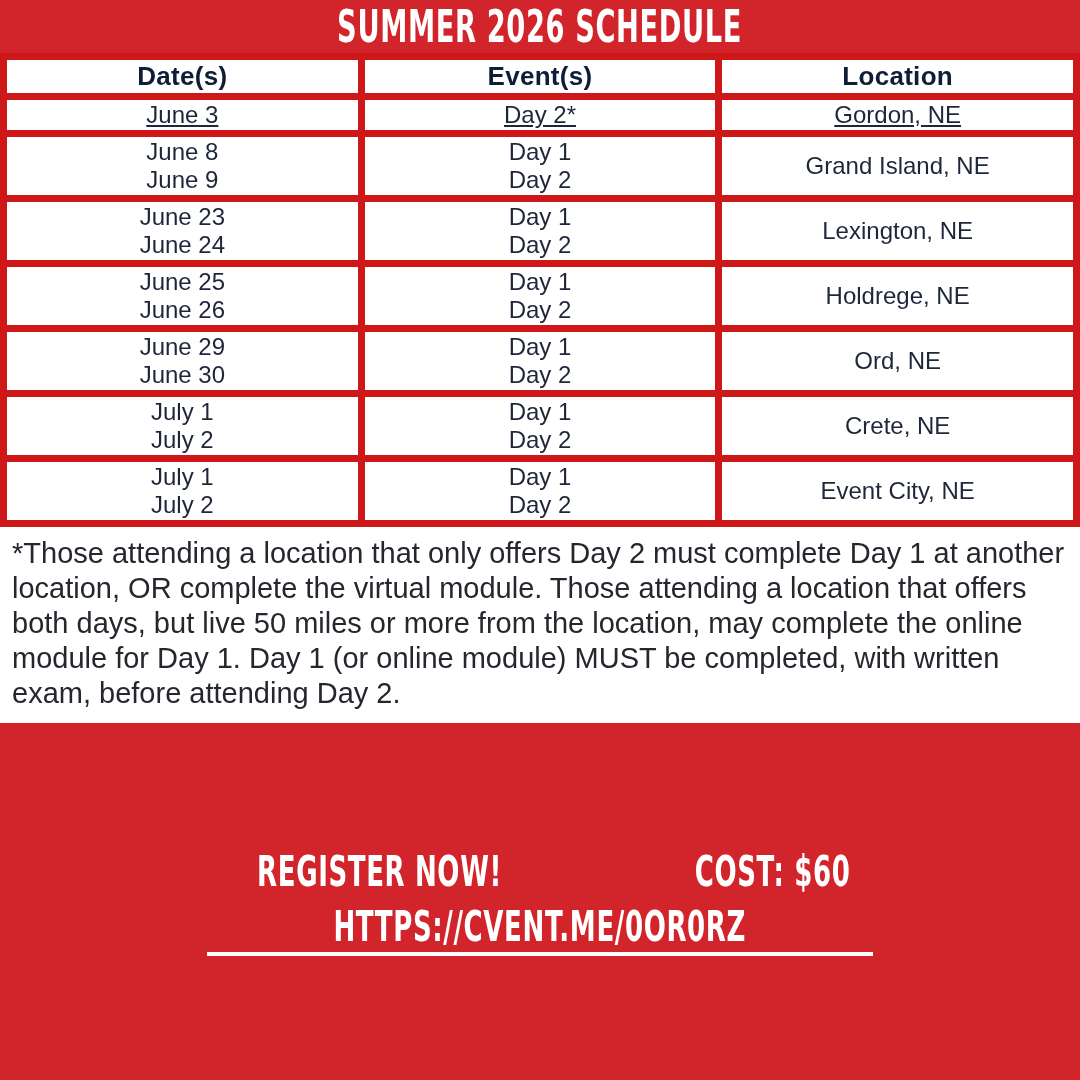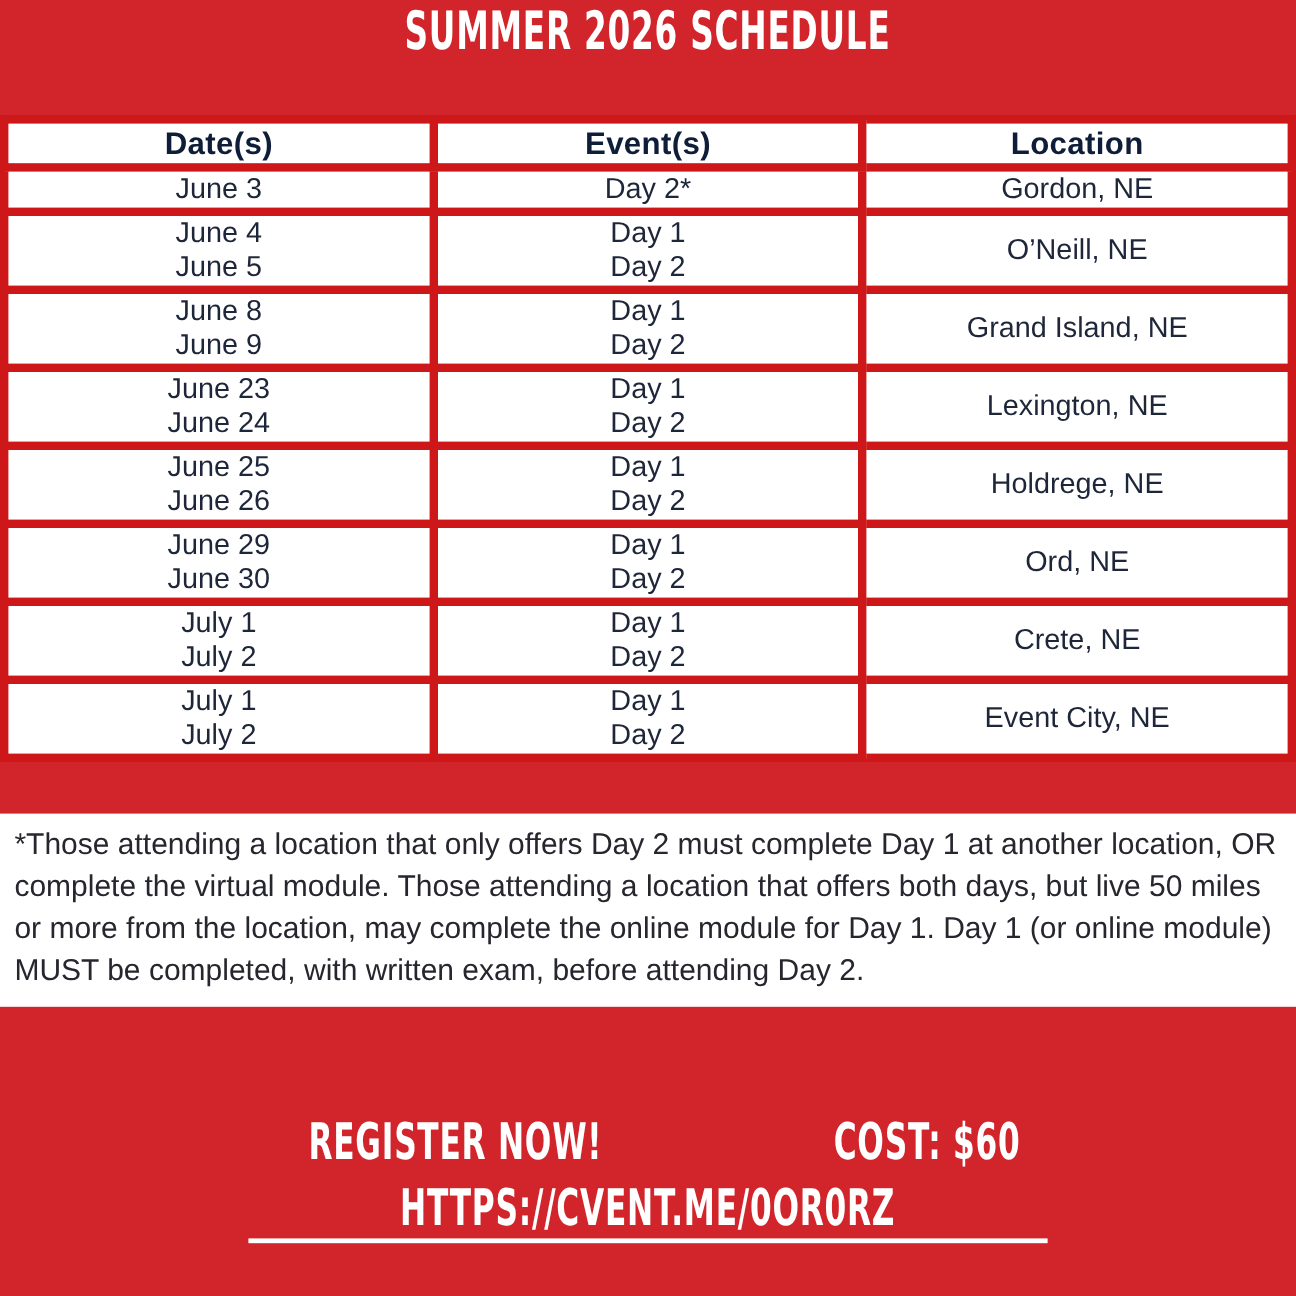--- a/index.html
+++ b/index.html
@@ -8,21 +8,20 @@
     font-family: "Liberation Sans", sans-serif;
     background: #d2252b;
   }
   .page {
     width: 1080px;
     height: 1080px;
     background: #d2252b;
     display: flex;
     flex-direction: column;
     overflow: hidden;
-    gap: 43px;
   }
 
   
   .title-band {
     height: 53px;
     display: flex;
     align-items: center;
     justify-content: center;
     flex: 0 0 auto;
   }
@@ -61,27 +60,27 @@
     letter-spacing: 0.3px;
   }
   table.schedule td {
     font-size: 24px;
     color: #1e2639;
     line-height: 28px;
     padding: 1px 8px;
     white-space: pre-line;
   }
   tr.r-double td { height: 56px; }
-  tr.r-single td { height: 30px; }
+  tr.r-single td { height: 30px; text-decoration: underline; }
 
   
   .footnote {
     background: #ffffff;
     color: #26262e;
-    font-size: 25px;
+    font-size: 29px;
     line-height: 35px;
     padding: 9px 14px 12px 12px;
     flex: 0 0 auto;
   }
 
   
   .banner {
     flex: 1 1 auto;
     min-height: 110px;
     display: flex;
@@ -119,27 +118,20 @@
         <th>Date(s)</th>
         <th>Event(s)</th>
         <th>Location</th>
       </tr>
     </thead>
     <tbody>
       <tr class="r-single">
         <td>June 3</td>
         <td>Day 2*</td>
         <td>Gordon, NE</td>
-      </tr>
-      <tr class="r-double">
-        <td>June 4
-June 5</td>
-        <td>Day 1
-Day 2</td>
-        <td>O’Neill, NE</td>
       </tr>
       <tr class="r-double">
         <td>June 8
 June 9</td>
         <td>Day 1
 Day 2</td>
         <td>Grand Island, NE</td>
       </tr>
       <tr class="r-double">
         <td>June 23

